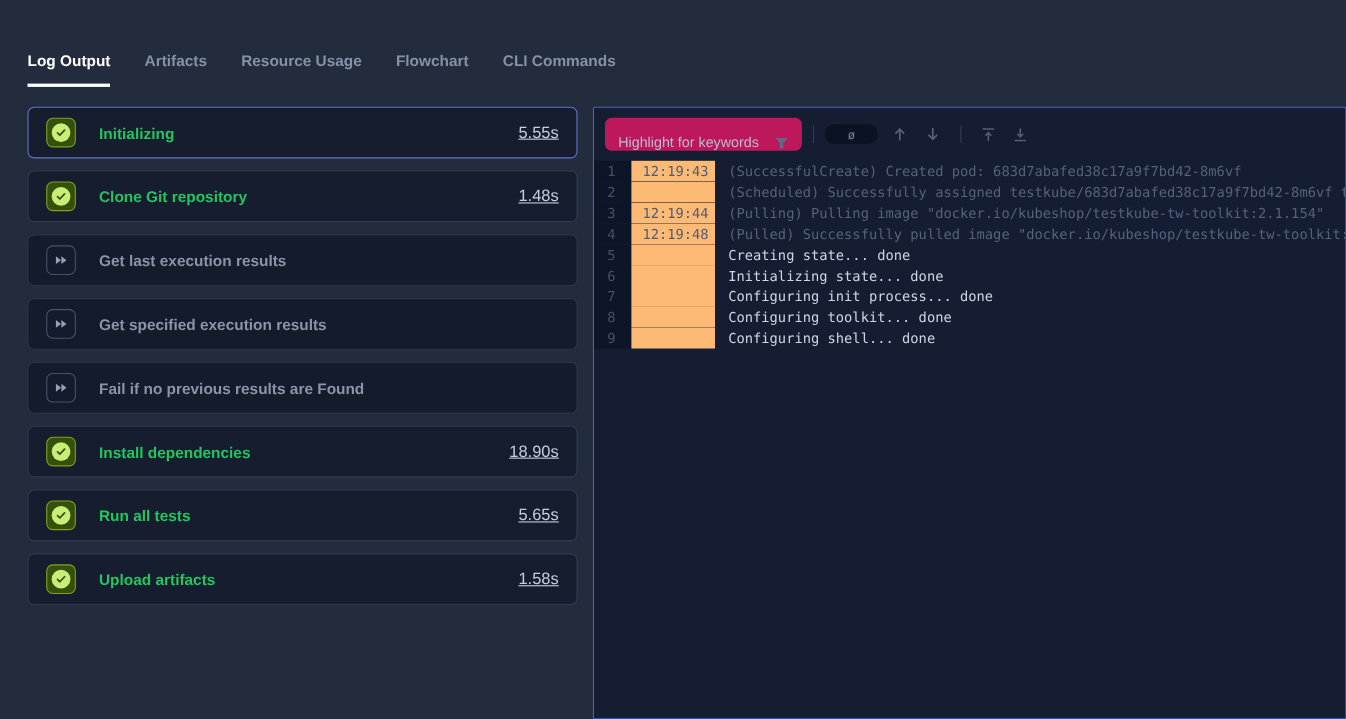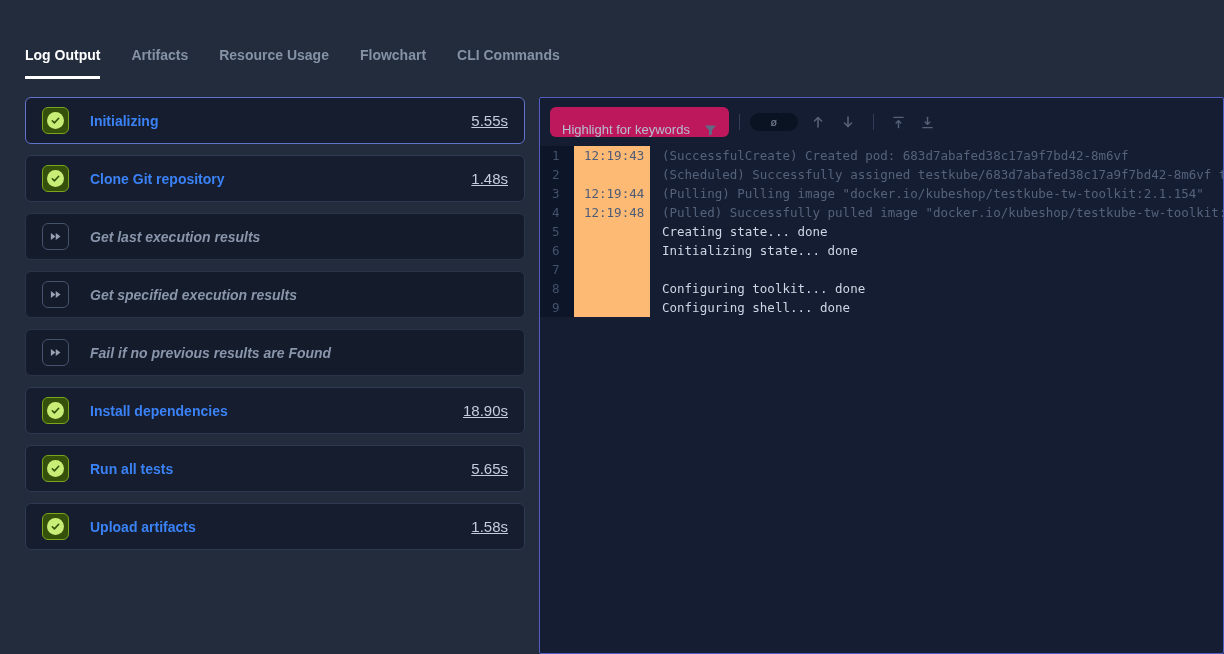--- a/index.html
+++ b/index.html
@@ -19,33 +19,33 @@
   }
   .tab.active { color:#ffffff; border-bottom-color:#ffffff; }
 
   
   .steps { position:absolute; left:25px; top:97px; width:500px; }
   .step {
     height:47px; margin-bottom:11px; border-radius:6px;
     display:flex; align-items:center; padding:0 16px;
     background:#151d2e; border:1px solid #2e3a52; cursor:pointer;
   }
-  .step.skipped { background:#141b2b; border-color:#293449;font-style:italic; }
+  .step.skipped { background:#141b2b; border-color:#293449; }
   .step.selected { border:1.5px solid #6273cc; }
   .status-box {
     width:27px; height:27px; border-radius:6px; flex:none;
     display:flex; align-items:center; justify-content:center; margin-right:21px;
   }
   .step.passed .status-box { background:#35500a; border:1.5px solid #7aa51c; }
   .step.skipped .status-box { background:transparent; border:1px solid #45536e; }
   .check-circle {
     width:17px; height:17px; border-radius:50%; background:#c9ee77;
     display:flex; align-items:center; justify-content:center;
   }
-  .step-label { font-size:14px; font-weight:700; color:#3b82f6; }
+  .step-label { font-size:14px; font-weight:700; color:#22c55e; }
   .step.skipped .step-label { color:#8895aa; }
   .step-duration { margin-left:auto; font-size:15px; color:#c4cddb;text-decoration:underline; }
 
   
   .log-panel {
     position:absolute; left:539px; top:97px; width:685px; height:557px;
     background:#141d31; border:1px solid #515dc0; border-radius:2px;
     overflow:hidden;
   }
   .log-header { height:48px; display:flex; align-items:center; padding:0 10px; }
@@ -285,20 +285,21 @@
 
   <div class="log-row bright">
     <span class="ln">6</span>
     <span class="ts"></span>
     <span class="msg">Initializing state... done</span>
   </div>
 
   <div class="log-row bright">
     <span class="ln">7</span>
     <span class="ts"></span>
+    <span class="msg">Configuring init process... done</span>
   </div>
 
   <div class="log-row bright">
     <span class="ln">8</span>
     <span class="ts"></span>
     <span class="msg">Configuring toolkit... done</span>
   </div>
 
   <div class="log-row bright">
     <span class="ln">9</span>

